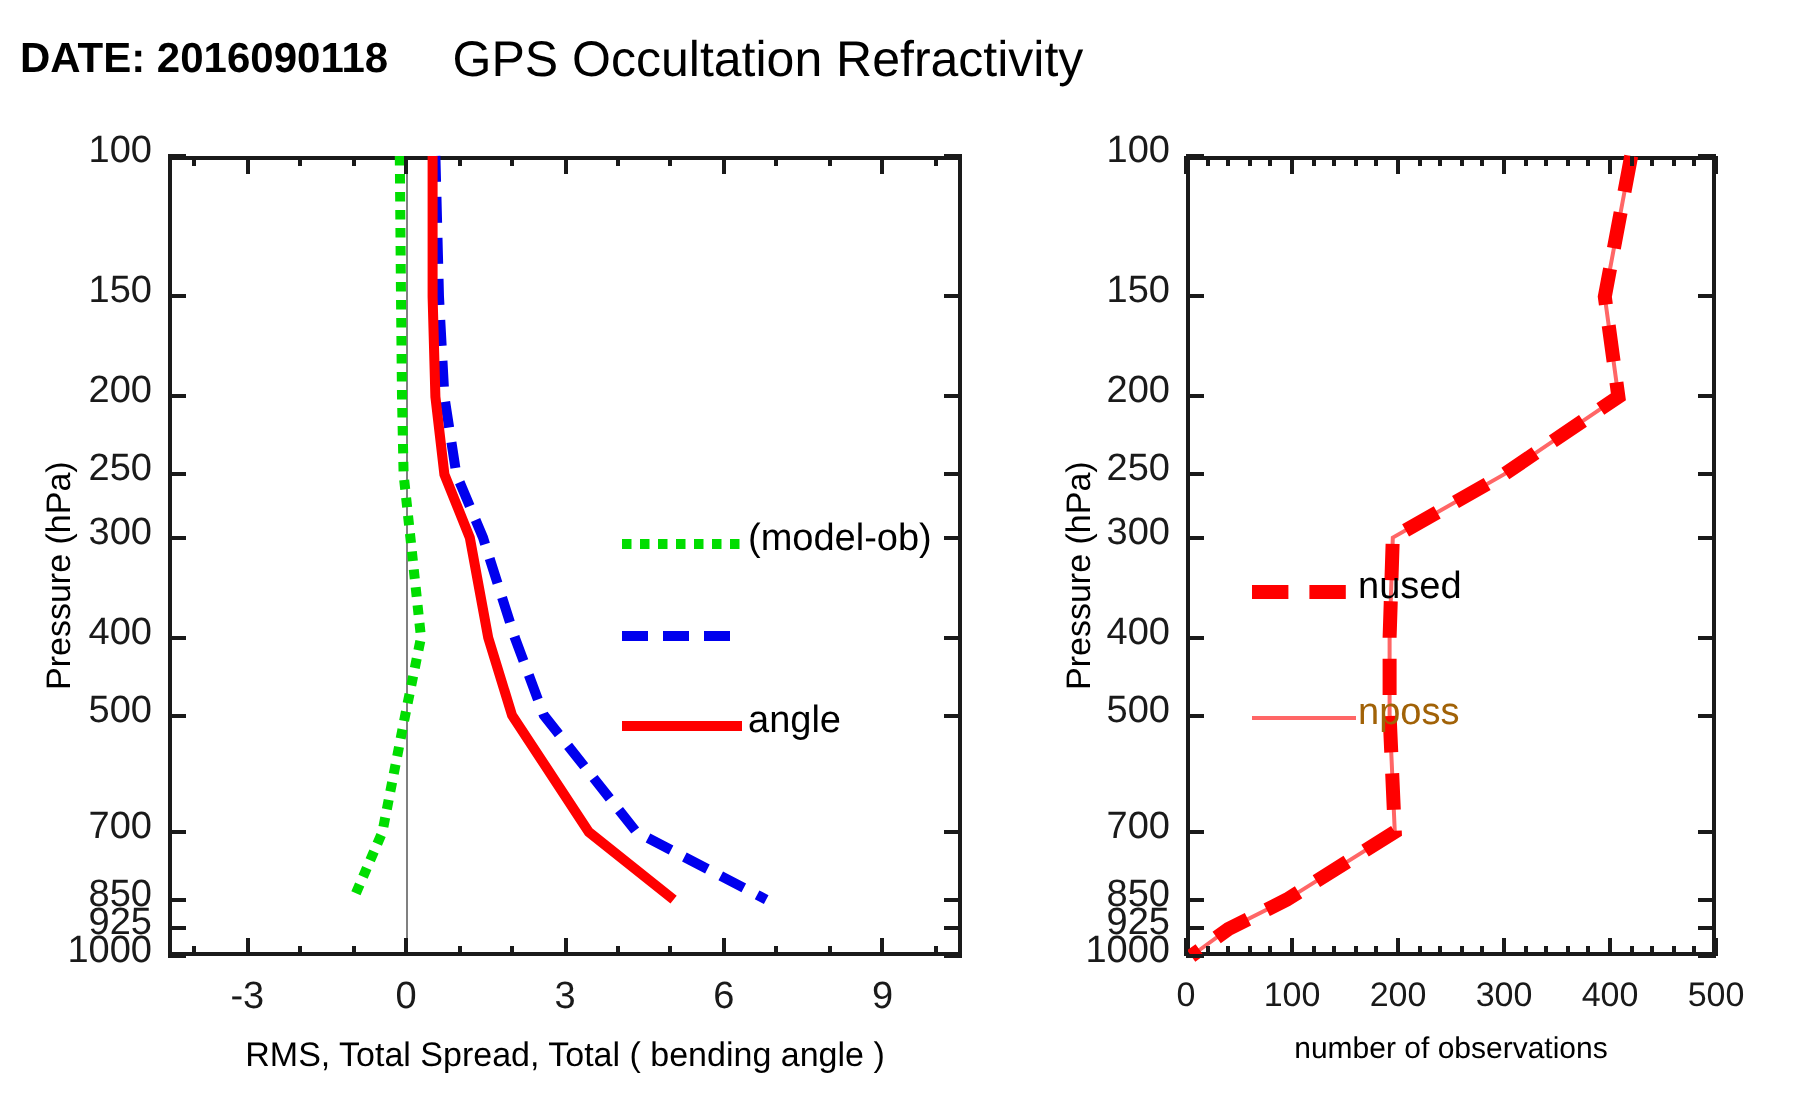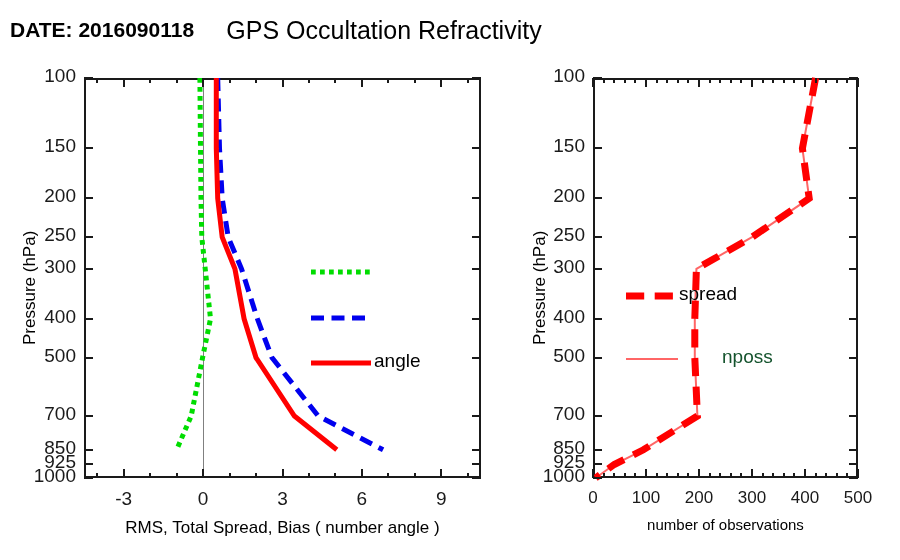--- a/index.html
+++ b/index.html
@@ -100,21 +100,21 @@
 
   <div class="panel" id="panel-left">
     <div class="frame" id="frame-left" style="left: 84px; top: 78px; width: 397px; height: 400px; border-color: rgb(26, 26, 26);"></div>
     <div class="zeroline" id="zeroline-left" style="left: 203.1px; top: 78px; height: 400px; background: rgb(128, 128, 128);"></div>
     <svg class="curves" id="svg-left" width="900" height="560">
         <path d="M199.9 78.0 L200.5 148.4 L201.0 198.4 L201.8 237.2 L205.2 268.8 L210.5 318.8 L202.6 357.6 L191.2 416.0 L176.6 449.8" fill="none" stroke="#00dd00" stroke-width="5" stroke-linecap="butt" stroke-linejoin="miter" stroke-dasharray="4.75,4.25"></path>
         <path d="M217.7 78.0 L219.5 148.4 L222.2 198.4 L228.2 237.2 L241.5 268.8 L257.4 318.8 L271.9 357.6 L318.2 416.0 L383.1 449.8" fill="none" stroke="#0000ee" stroke-width="5" stroke-linecap="butt" stroke-linejoin="miter" stroke-dasharray="13,7.5"></path>
         <path d="M216.3 78.0 L216.3 148.4 L217.7 198.4 L222.2 237.2 L234.9 268.8 L244.1 318.8 L256.0 357.6 L294.4 416.0 L336.8 449.8" fill="none" stroke="#ff0000" stroke-width="5" stroke-linecap="butt" stroke-linejoin="miter"></path>
       </svg>
     <div class="txt axis-label-y" id="ylabel-left" style="left: 20px; top: 345px;">Pressure (hPa)</div>
-    <div class="txt axis-label-x" id="xlabel-left" style="left: 24px; top: 518px; width: 517px;">RMS, Total Spread, Bias ( number angle )</div>
+    <div class="txt axis-label-x" id="xlabel-left" style="left: 24px; top: 518px; width: 517px;">RMS, Total Spread, Total ( bending angle )</div>
   </div>
 
   <div class="panel" id="panel-right">
     <div class="frame" id="frame-right" style="left: 593px; top: 78px; width: 265px; height: 400px; border-color: rgb(26, 26, 26);"></div>
     <svg class="curves" id="svg-right" width="900" height="560">
         <path d="M815.6 78.0 L802.4 148.4 L809.2 198.4 L752.0 237.2 L696.4 268.8 L694.8 318.8 L694.8 357.6 L697.4 416.0 L643.4 449.8 L614.2 464.5 L595.6 478.0" fill="none" stroke="#ff6666" stroke-width="2" stroke-linecap="butt" stroke-linejoin="miter"></path>
         <path d="M815.6 78.0 L802.4 148.4 L809.2 198.4 L752.0 237.2 L696.4 268.8 L694.8 318.8 L694.8 357.6 L697.4 416.0 L643.4 449.8 L614.2 464.5 L595.6 478.0" fill="none" stroke="#ff0000" stroke-width="7" stroke-linecap="butt" stroke-linejoin="miter" stroke-dasharray="18.2,10.5"></path>
       </svg>
     <div class="txt axis-label-y" id="ylabel-right" style="left: 530px; top: 345px;">Pressure (hPa)</div>
     <div class="txt axis-label-x" id="xlabel-right" style="left: 533px; top: 516px; width: 385px; font-size: 15px;">number of observations</div>
@@ -297,28 +297,29 @@
     <div class="ticklabel-x small" style="left: 712px; top: 488px; width: 80px; color: rgb(26, 26, 26);">300</div>
     <div class="tick tick-x" style="left: 804px; top: 469px; background: rgb(26, 26, 26);"></div>
     <div class="tick tick-x" style="left: 804px; top: 78px; background: rgb(26, 26, 26);"></div>
     <div class="ticklabel-x small" style="left: 765px; top: 488px; width: 80px; color: rgb(26, 26, 26);">400</div>
     <div class="tick tick-x" style="left: 857px; top: 469px; background: rgb(26, 26, 26);"></div>
     <div class="tick tick-x" style="left: 857px; top: 78px; background: rgb(26, 26, 26);"></div>
     <div class="ticklabel-x small" style="left: 818px; top: 488px; width: 80px; color: rgb(26, 26, 26);">500</div>
     <svg width="60" height="14" style="position: absolute; left: 311px; top: 265px;">
       <line x1="0" y1="7" x2="60" y2="7" stroke="#00dd00" stroke-width="5" stroke-dasharray="4.75,4.25"></line>
     </svg>
+    <div class="legend-text" style="left: 374px; top: 259px; color: rgb(0, 0, 0);">(model-ob)</div>
     <svg width="60" height="14" style="position: absolute; left: 311px; top: 311px;">
       <line x1="0" y1="7" x2="60" y2="7" stroke="#0000ee" stroke-width="5" stroke-dasharray="13,7.5"></line>
     </svg>
     <svg width="60" height="14" style="position: absolute; left: 311px; top: 356px;">
       <line x1="0" y1="7" x2="60" y2="7" stroke="#ff0000" stroke-width="5"></line>
     </svg>
     <div class="legend-text" style="left: 374px; top: 350px; color: rgb(0, 0, 0);">angle</div>
     <svg width="52" height="14" style="position: absolute; left: 626px; top: 289px;">
       <line x1="0" y1="7" x2="52" y2="7" stroke="#ff0000" stroke-width="7" stroke-dasharray="18.2,10.5"></line>
     </svg>
-    <div class="legend-text" style="left: 679px; top: 283px; color: rgb(0, 0, 0);">spread</div>
+    <div class="legend-text" style="left: 679px; top: 283px; color: rgb(0, 0, 0);">nused</div>
     <svg width="52" height="14" style="position: absolute; left: 626px; top: 352px;">
       <line x1="0" y1="7" x2="52" y2="7" stroke="#ff6666" stroke-width="2"></line>
     </svg>
-    <div class="legend-text" style="left: 679px; top: 346px; color: #14532d; margin-left: 43px;">nposs</div>
+    <div class="legend-text" style="left: 679px; top: 346px; color: #a16207;">nposs</div>
   </div>
 
 </body></html>

